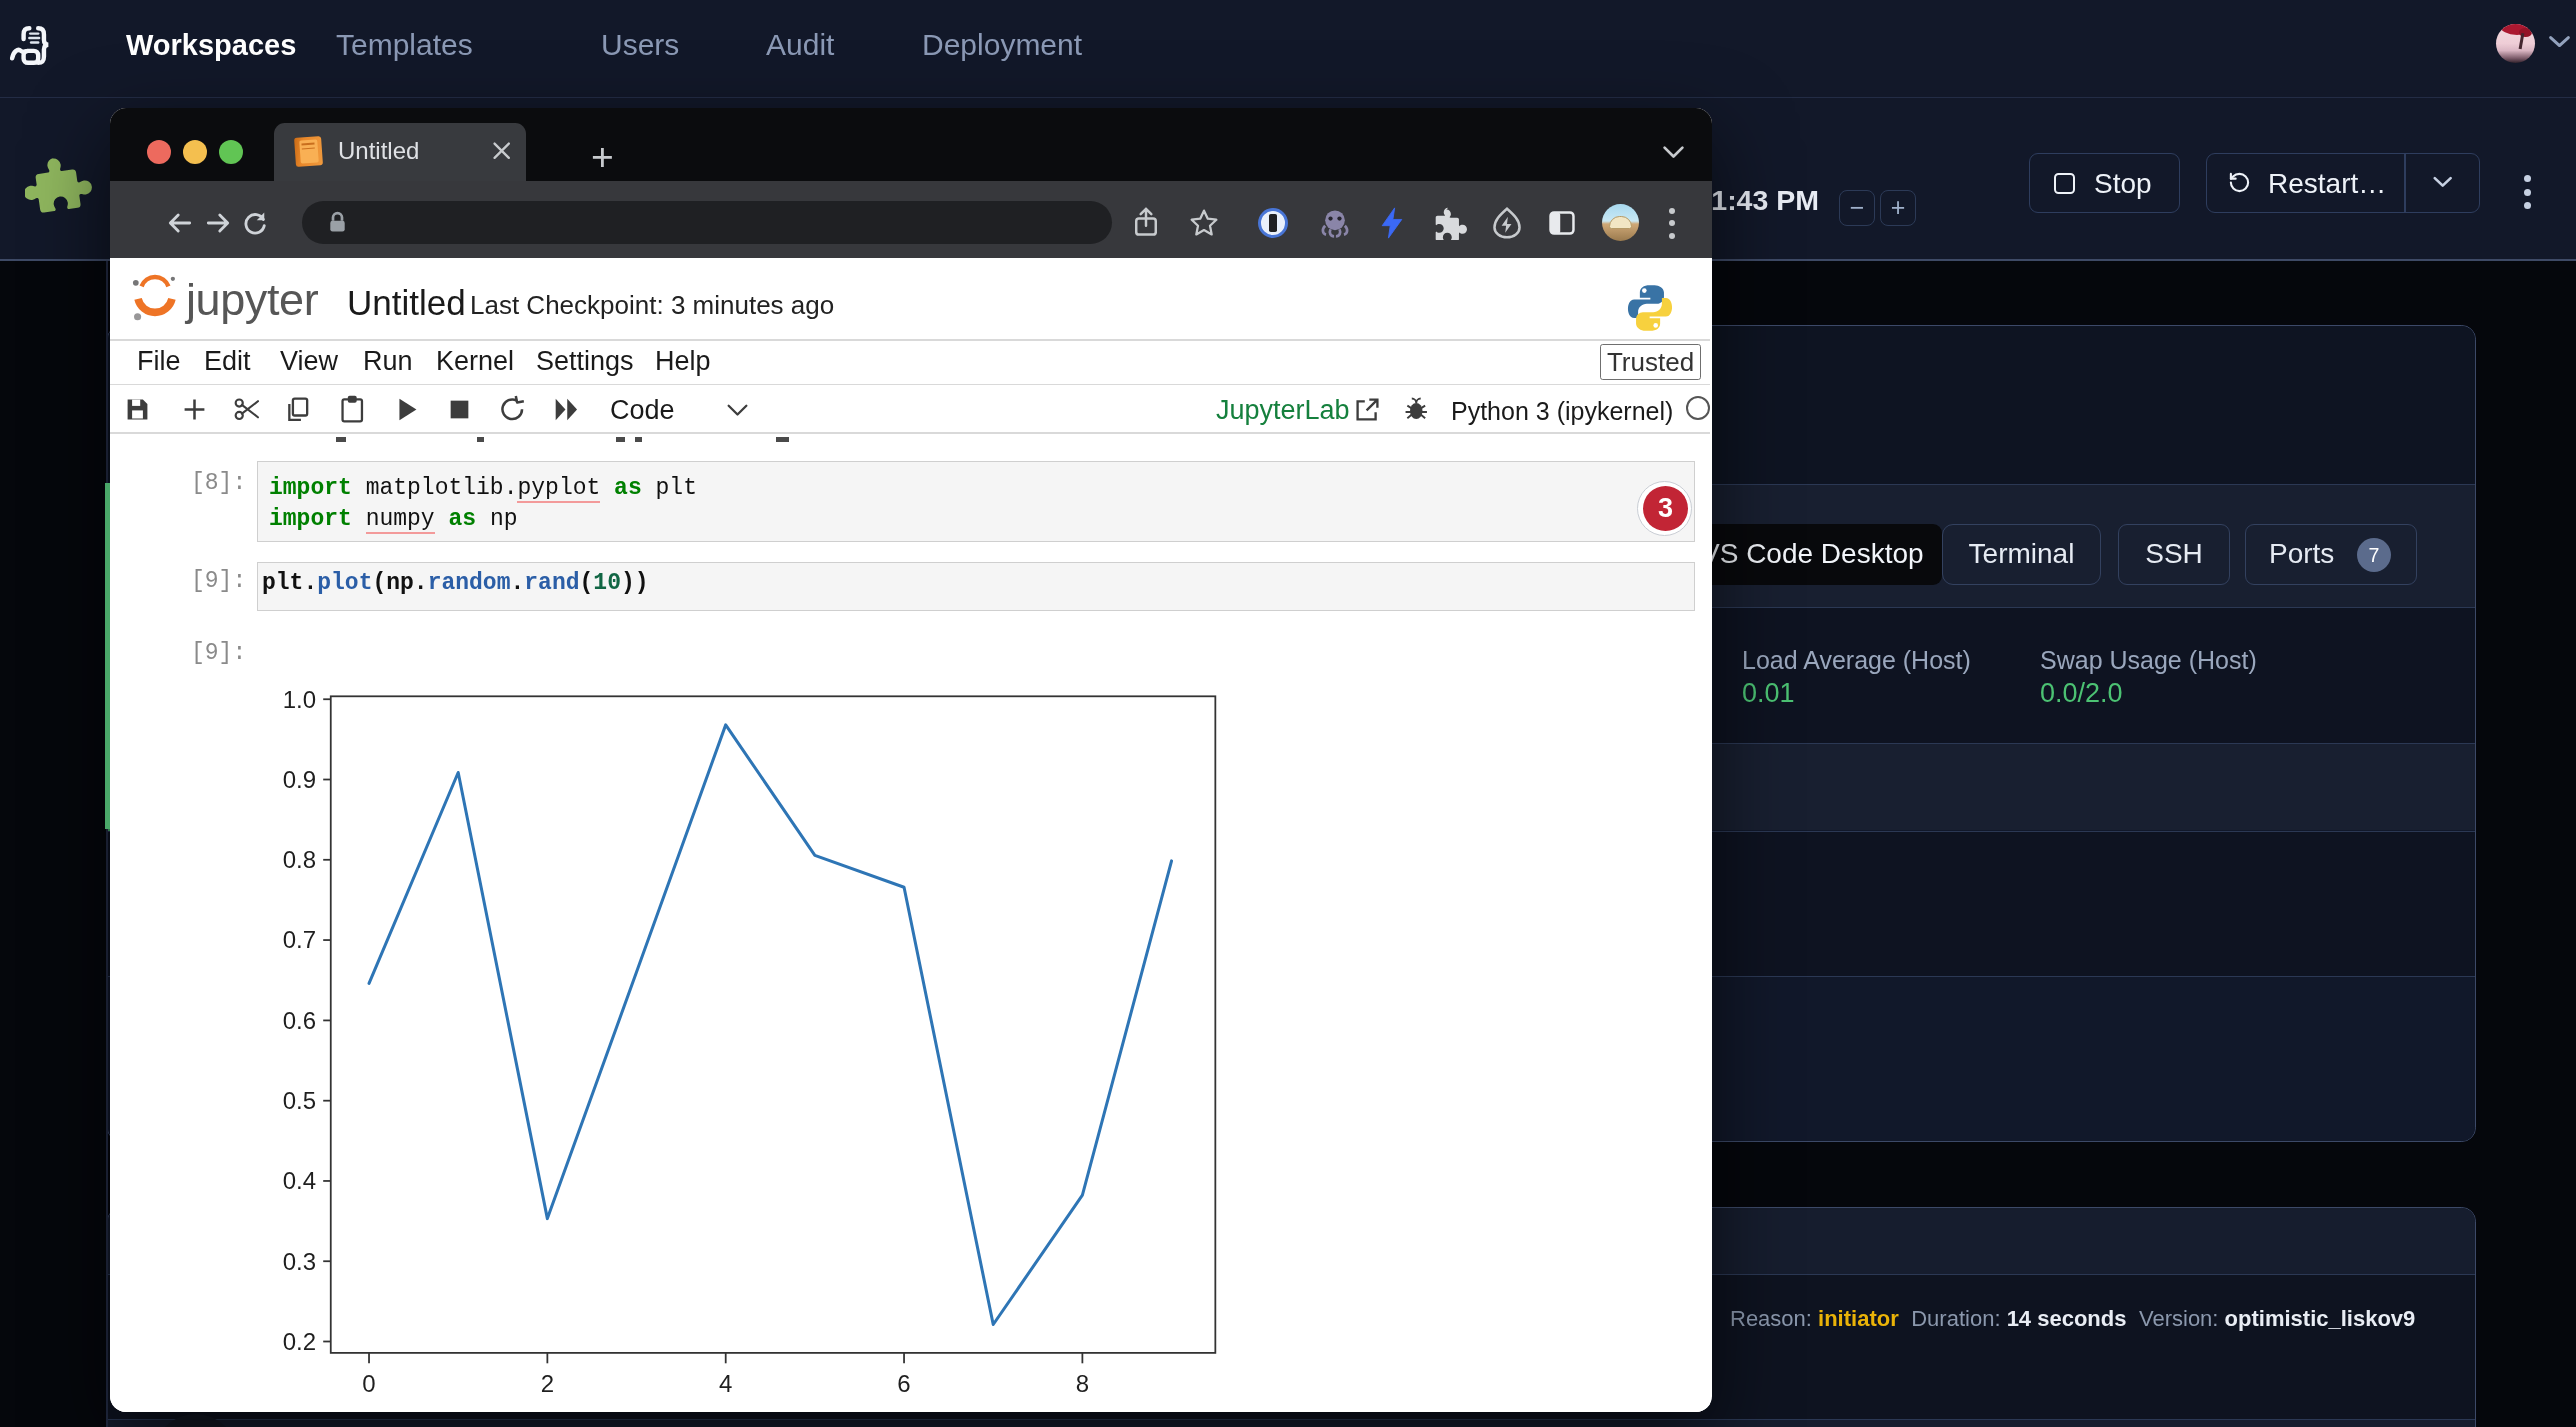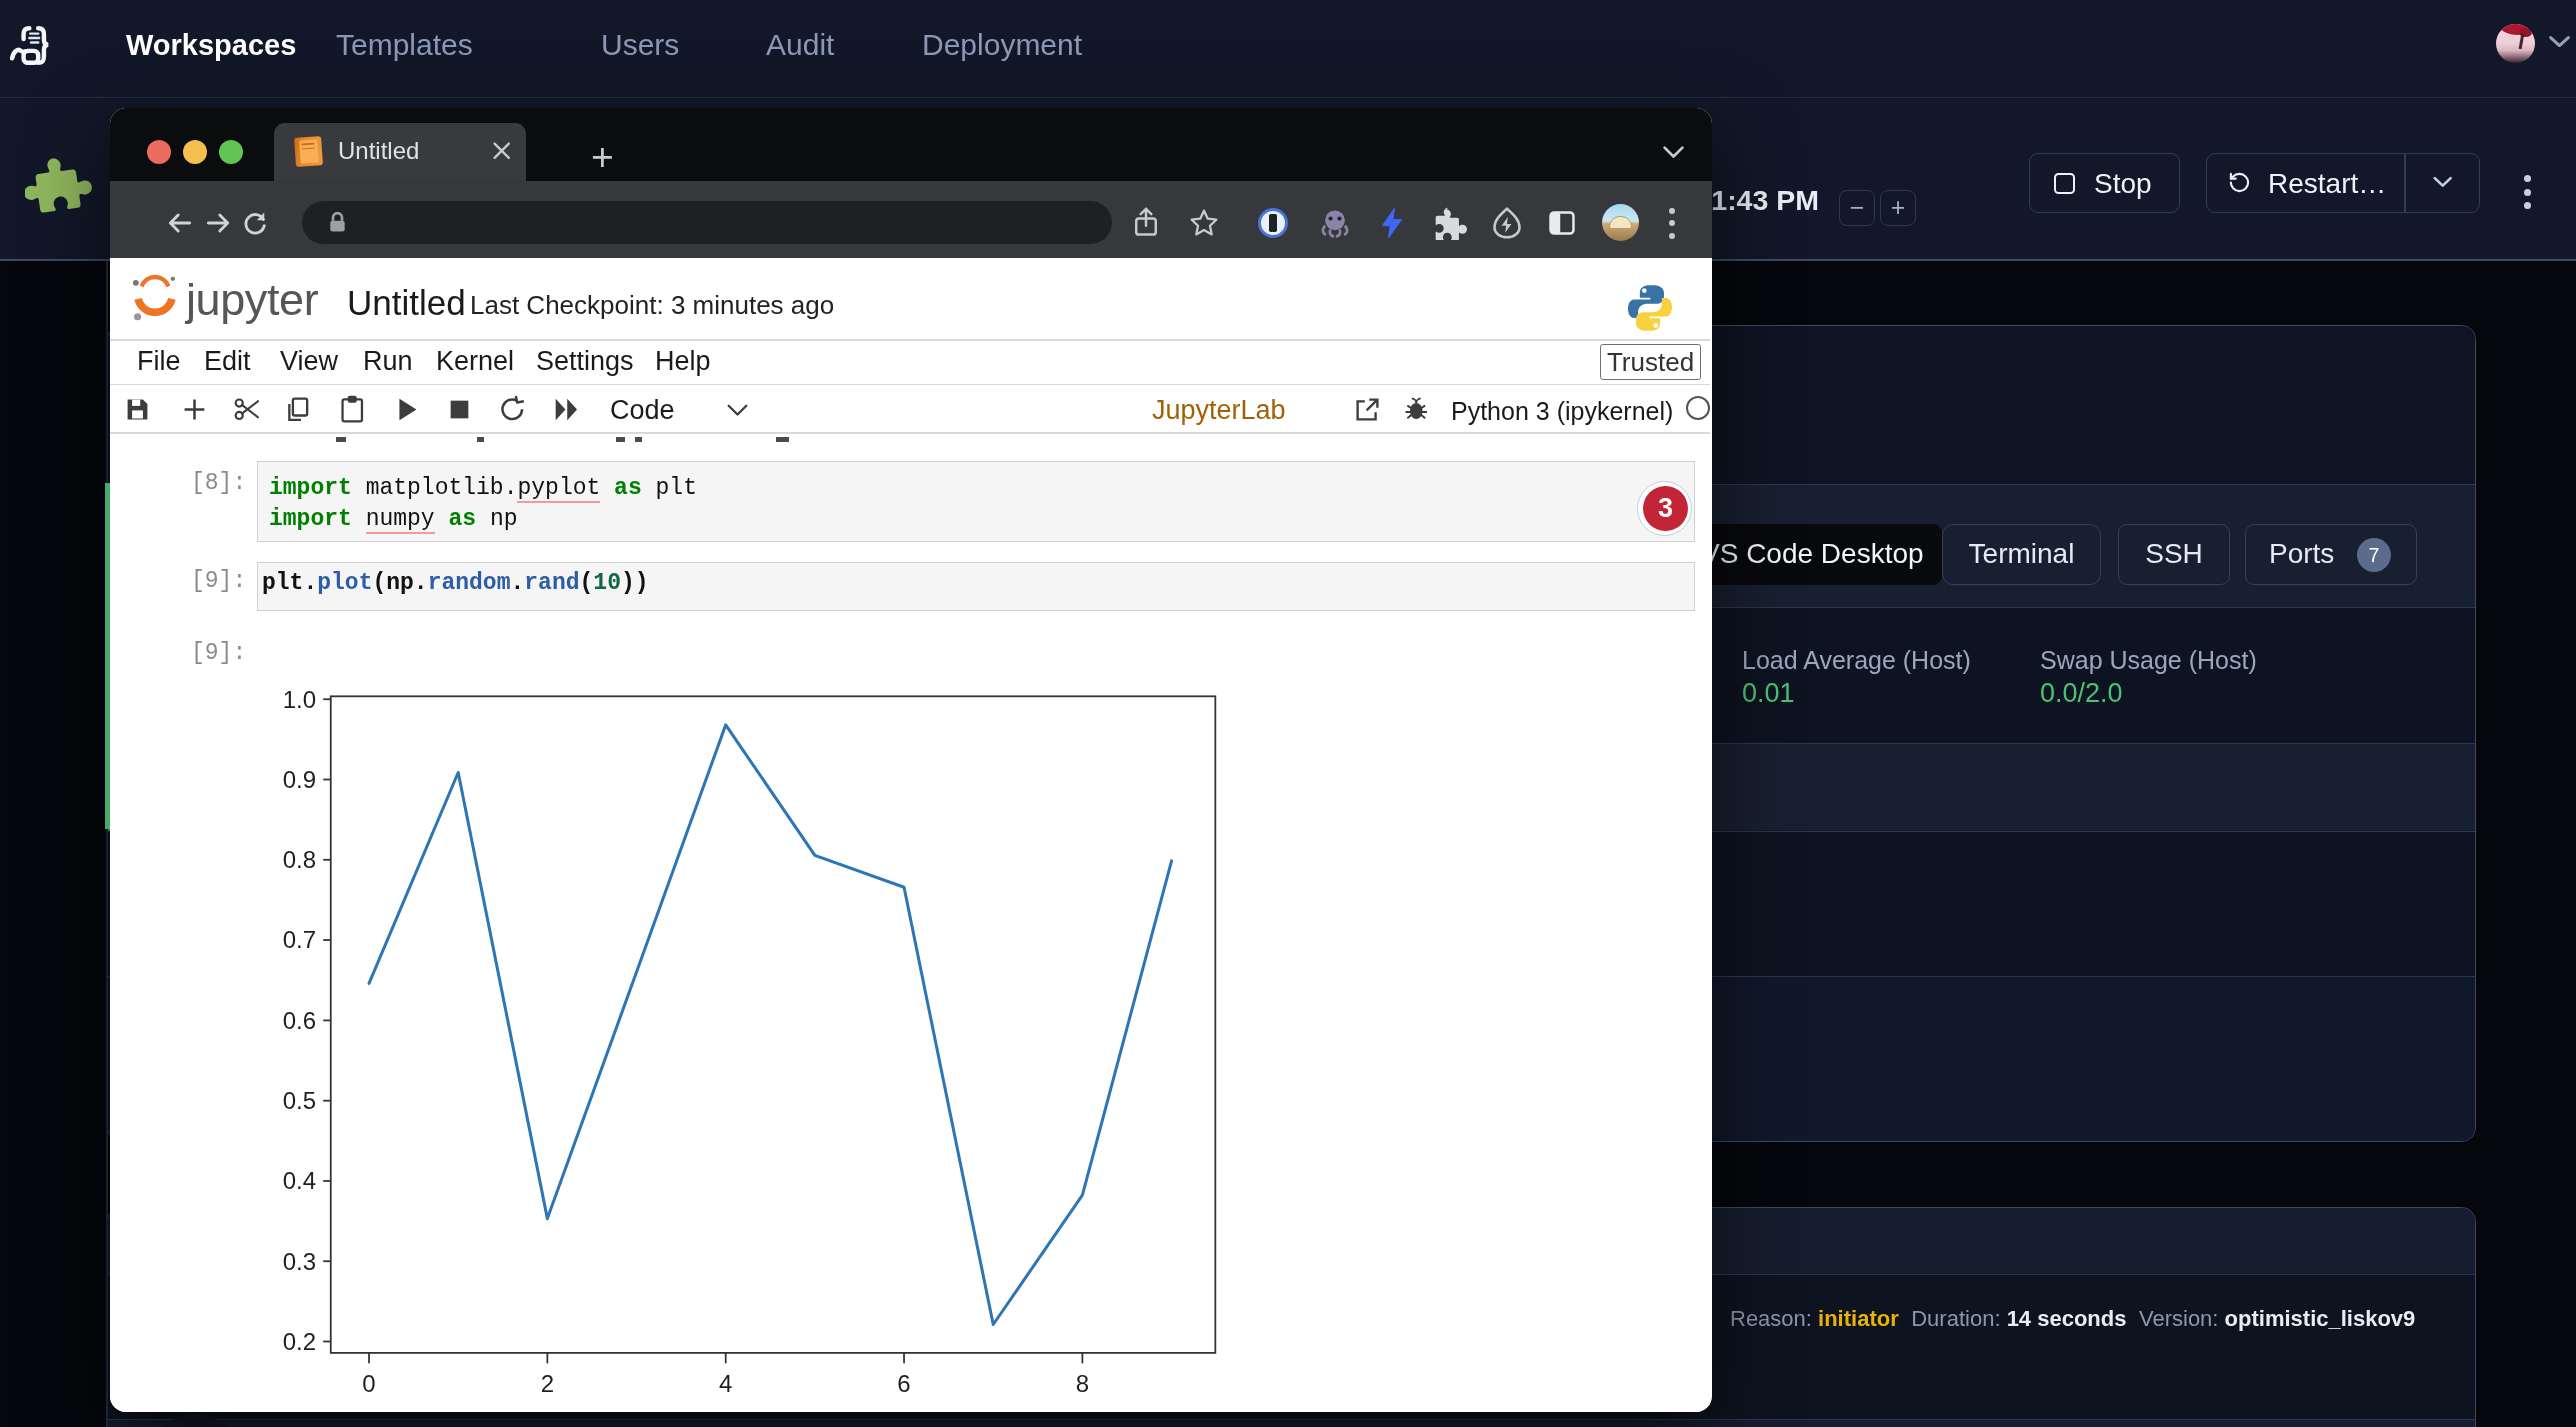--- a/index.html
+++ b/index.html
@@ -257,21 +257,21 @@
           <path d="M20 1 L21.5 8.5 L29 7" fill="none" stroke="#3d3d3d" stroke-width="2.8" stroke-linejoin="round"></path>
         </svg>
         <svg class="abs" style="left:443px;top:11.6px;" width="28.5" height="25" viewBox="0 0 32 28">
           <path d="M3 2 L14 14 L3 26 Z" fill="#3d3d3d"></path>
           <path d="M16 2 L27 14 L16 26 Z" fill="#3d3d3d"></path>
         </svg>
         <div class="abs" style="left:500px;top:9.8px;font-size:27px;color:#1a1a1a;">Code</div>
         <svg class="abs" style="left:616px;top:18px;" width="23" height="16" viewBox="0 0 26 18">
           <path d="M3 3 L13 13 L23 3" fill="none" stroke="#3d3d3d" stroke-width="2.6" stroke-linecap="round" stroke-linejoin="round"></path>
         </svg>
-        <div class="abs" style="left:1042px;top:9.8px;font-size:27px;color:#a16207;">JupyterLab</div>
+        <div class="abs" style="left:1106px;top:9.8px;font-size:27px;color:#15803d;">JupyterLab</div>
         <svg class="abs" style="left:1244px;top:10.7px;" width="27" height="27" viewBox="0 0 30 30">
           <path d="M12 6 H4 V26 H24 V18" fill="none" stroke="#3d3d3d" stroke-width="2.6"></path>
           <path d="M17 4 H26 V13 M26 4 L14 16" fill="none" stroke="#3d3d3d" stroke-width="2.6"></path>
         </svg>
         <svg class="abs" style="left:1292px;top:9.8px;" width="28.5" height="28.5" viewBox="0 0 32 32">
           <ellipse cx="16" cy="18" rx="7" ry="9" fill="#3d3d3d"></ellipse>
           <path d="M16 9 a5 5 0 0 1 5 -5 M16 9 a5 5 0 0 0 -5 -5 M6 12 l5 3 M26 12 l-5 3 M6 26 l5 -4 M26 26 l-5 -4 M4 19 h7 M28 19 h-7" stroke="#3d3d3d" stroke-width="2.2" fill="none"></path>
         </svg>
         <div class="abs" style="left:1341px;top:11.6px;font-size:25px;color:#1a1a1a;">Python 3 (ipykernel)</div>
         <div class="abs" style="left:1576px;top:10.7px;width:24px;height:24px;border-radius:50%;border:2.7px solid #555;"></div>

